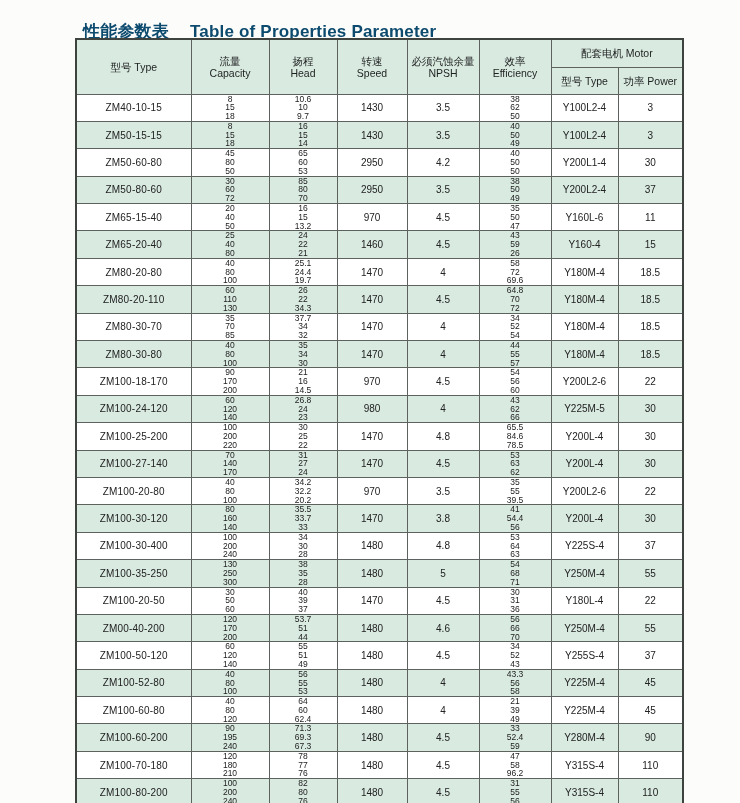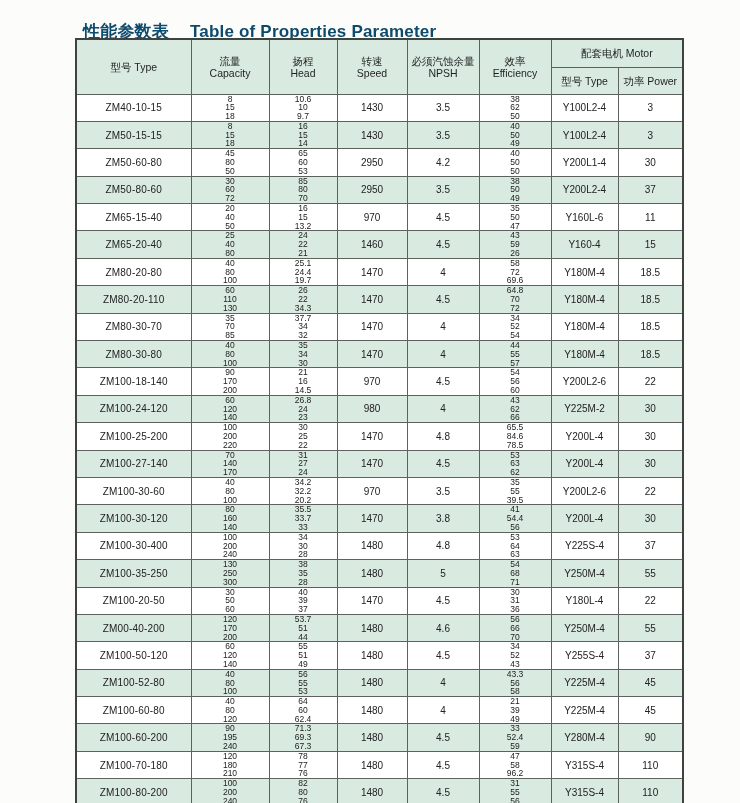--- a/index.html
+++ b/index.html
@@ -307,21 +307,21 @@
           <td class="single">4</td>
           <td class="stack">
             <div>44</div>
             <div>55</div>
             <div>57</div>
           </td>
           <td class="single">Y180M-4</td>
           <td class="single">18.5</td>
         </tr>
         <tr>
-          <td class="model">ZM100-18-140</td>
+          <td class="model">ZM100-18-170</td>
           <td class="stack">
             <div>90</div>
             <div>170</div>
             <div>200</div>
           </td>
           <td class="stack">
             <div>21</div>
             <div>16</div>
             <div>14.5</div>
           </td>
@@ -347,21 +347,21 @@
             <div>24</div>
             <div>23</div>
           </td>
           <td class="single">980</td>
           <td class="single">4</td>
           <td class="stack">
             <div>43</div>
             <div>62</div>
             <div>66</div>
           </td>
-          <td class="single">Y225M-2</td>
+          <td class="single">Y225M-5</td>
           <td class="single">30</td>
         </tr>
         <tr>
           <td class="model">ZM100-25-200</td>
           <td class="stack">
             <div>100</div>
             <div>200</div>
             <div>220</div>
           </td>
           <td class="stack">
@@ -395,21 +395,21 @@
           <td class="single">4.5</td>
           <td class="stack">
             <div>53</div>
             <div>63</div>
             <div>62</div>
           </td>
           <td class="single">Y200L-4</td>
           <td class="single">30</td>
         </tr>
         <tr>
-          <td class="model">ZM100-30-60</td>
+          <td class="model">ZM100-20-80</td>
           <td class="stack">
             <div>40</div>
             <div>80</div>
             <div>100</div>
           </td>
           <td class="stack">
             <div>34.2</div>
             <div>32.2</div>
             <div>20.2</div>
           </td>

